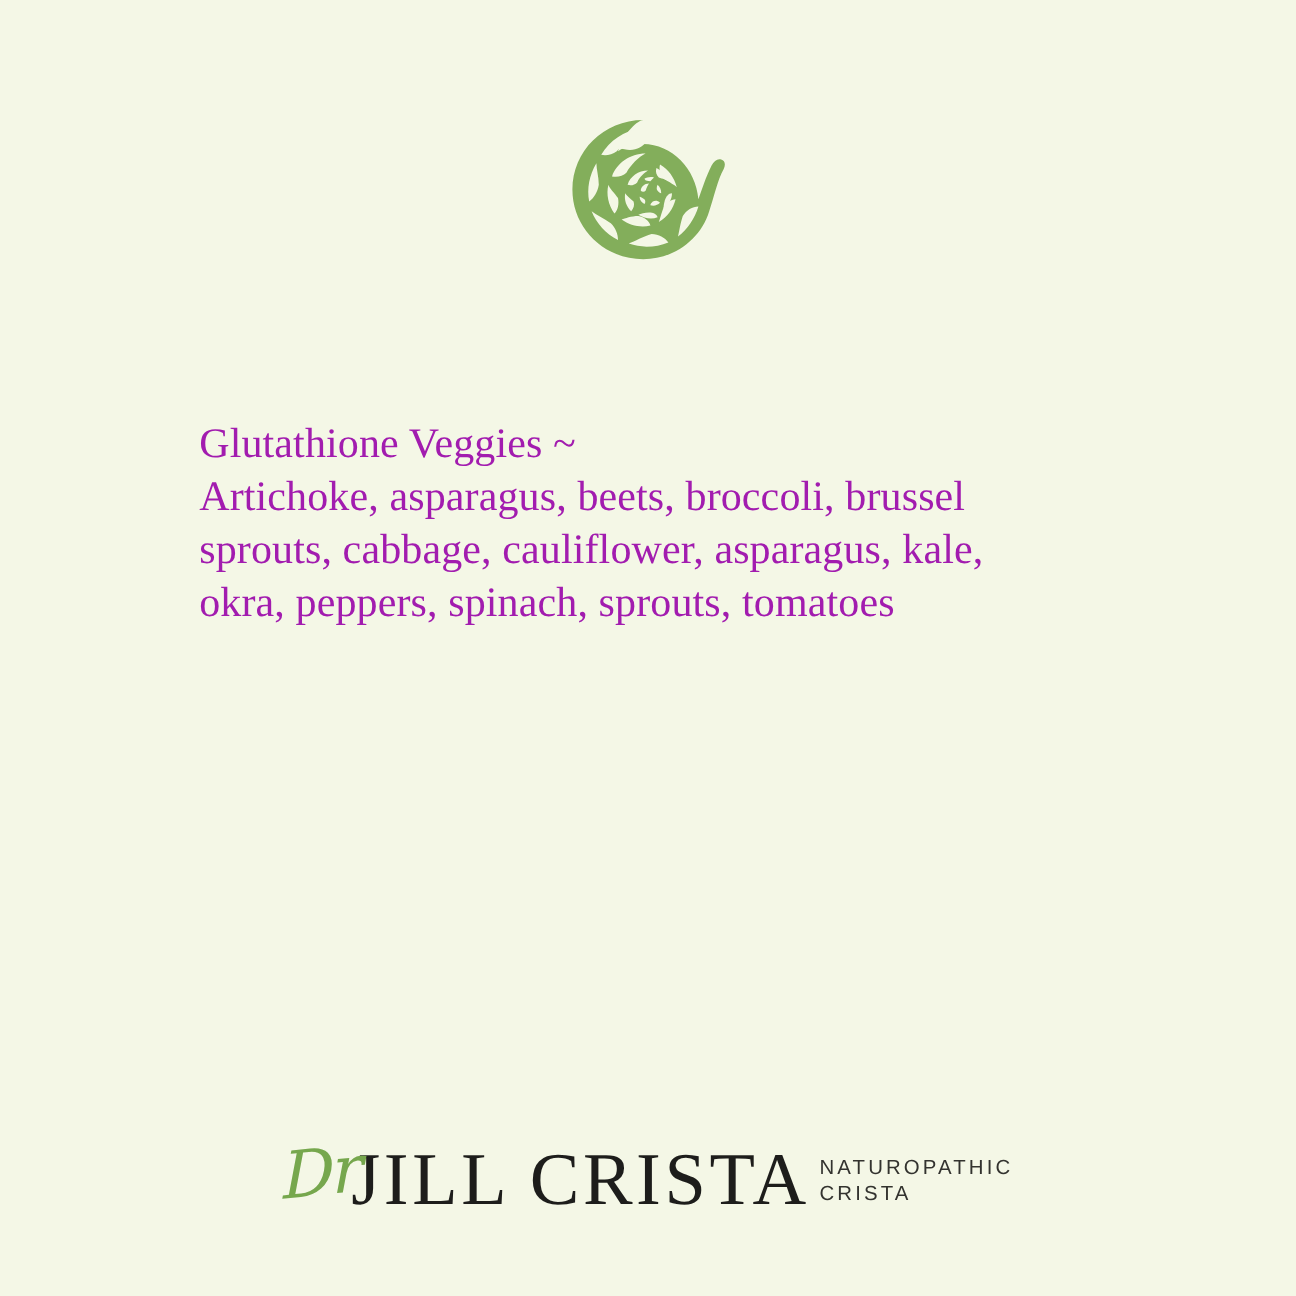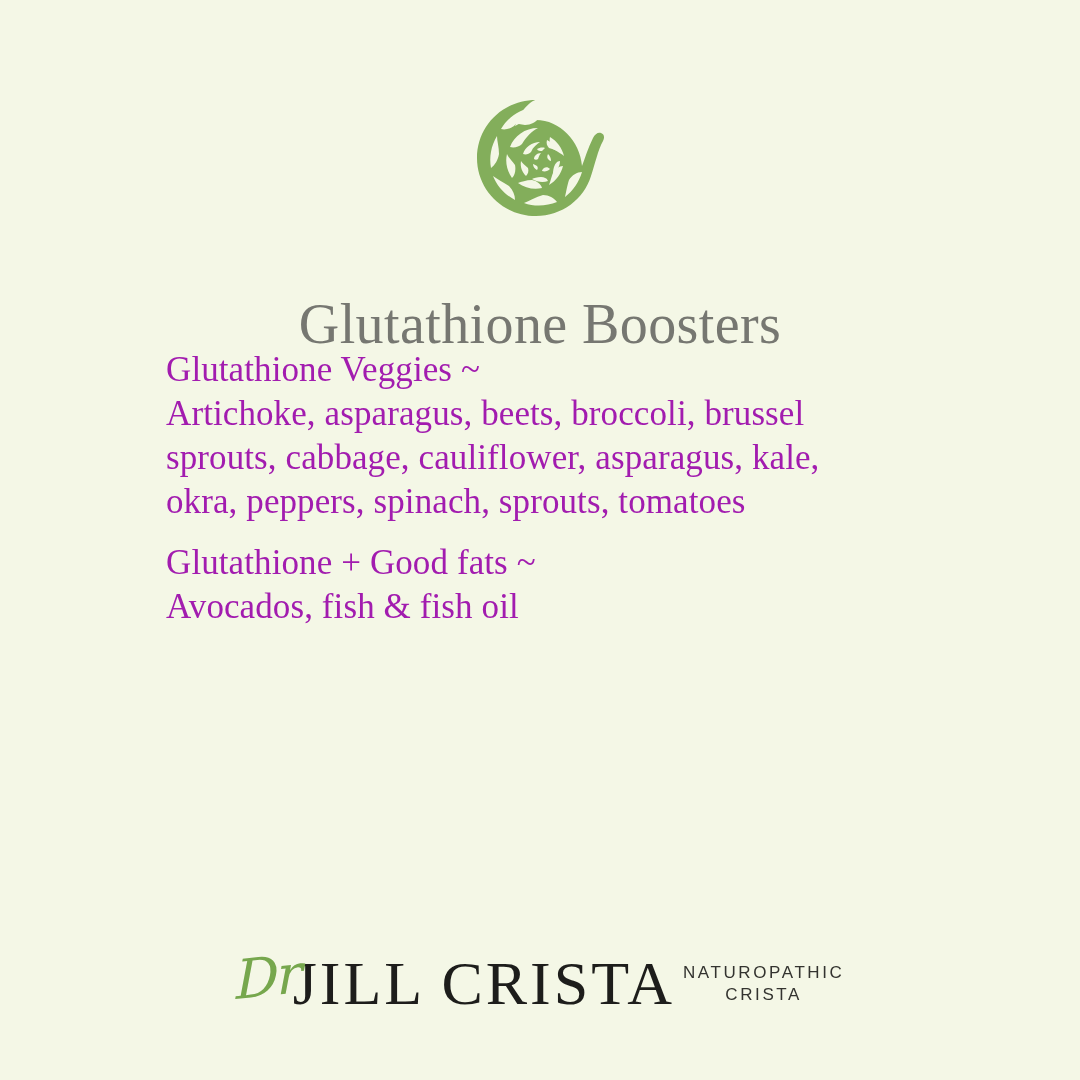--- a/index.html
+++ b/index.html
@@ -111,21 +111,20 @@
     font-size: 17px;
     color: #33332f;
     letter-spacing: 2.6px;
     line-height: 22px;
     margin-left: 8px;
     margin-bottom: 6px;
     text-align: left;
   }
   .brand-sub div {
     white-space: nowrap;
-    text-align: center;
   }
 </style>
 </head>
 <body>
 
 <div class="card">
 
   <div class="logo-wrap">
     <svg class="logo-svg" viewBox="0 0 136 120" xmlns="http://www.w3.org/2000/svg" aria-hidden="true">
       <g fill="#83ae5b">
@@ -158,36 +157,31 @@
 
         <path d="M69 55 C65 55 62 58 62 61 C63 62 65 62 66 61 C67 58 68 56 69 55 Z"></path>
         <path d="M61 66 C61 69 63 71 65 72 C66 71 66 69 65 68 C63 67 62 66 61 66 Z"></path>
         <path d="M70 73 C73 74 76 73 78 71 C76 69 74 69 72 70 C71 71 70 72 70 73 Z"></path>
         <path d="M79 63 C79 60 78 58 76 56 C75 58 75 60 76 61 C77 62 78 63 79 63 Z"></path>
         <path d="M73 50 C70 49 67 50 65 51 C66 53 68 53 70 53 C71 52 72 51 73 50 Z"></path>
       </g>
     </svg>
   </div>
 
-  <h1 class="title">Glutathione Boosters</h1>
 
   <div class="body-copy">
 
     <div class="block">
       <div class="block-heading">Glutathione Veggies ~</div>
       <div class="block-items">Artichoke, asparagus, beets, broccoli, brussel
 sprouts, cabbage, cauliflower, asparagus, kale,
 okra, peppers, spinach, sprouts, tomatoes</div>
     </div>
 
 
-    <div class="block">
-      <div class="block-heading">Glutathione + Good fats ~</div>
-      <div class="block-items">Avocados, fish &amp; fish oil</div>
-    </div>
 
 
   </div>
 
   <div class="brand">
     <span class="brand-dr">Dr</span>
     <span class="brand-name">JILL CRISTA</span>
     <span class="brand-sub">
       <div>NATUROPATHIC</div>
       <div>CRISTA</div>

